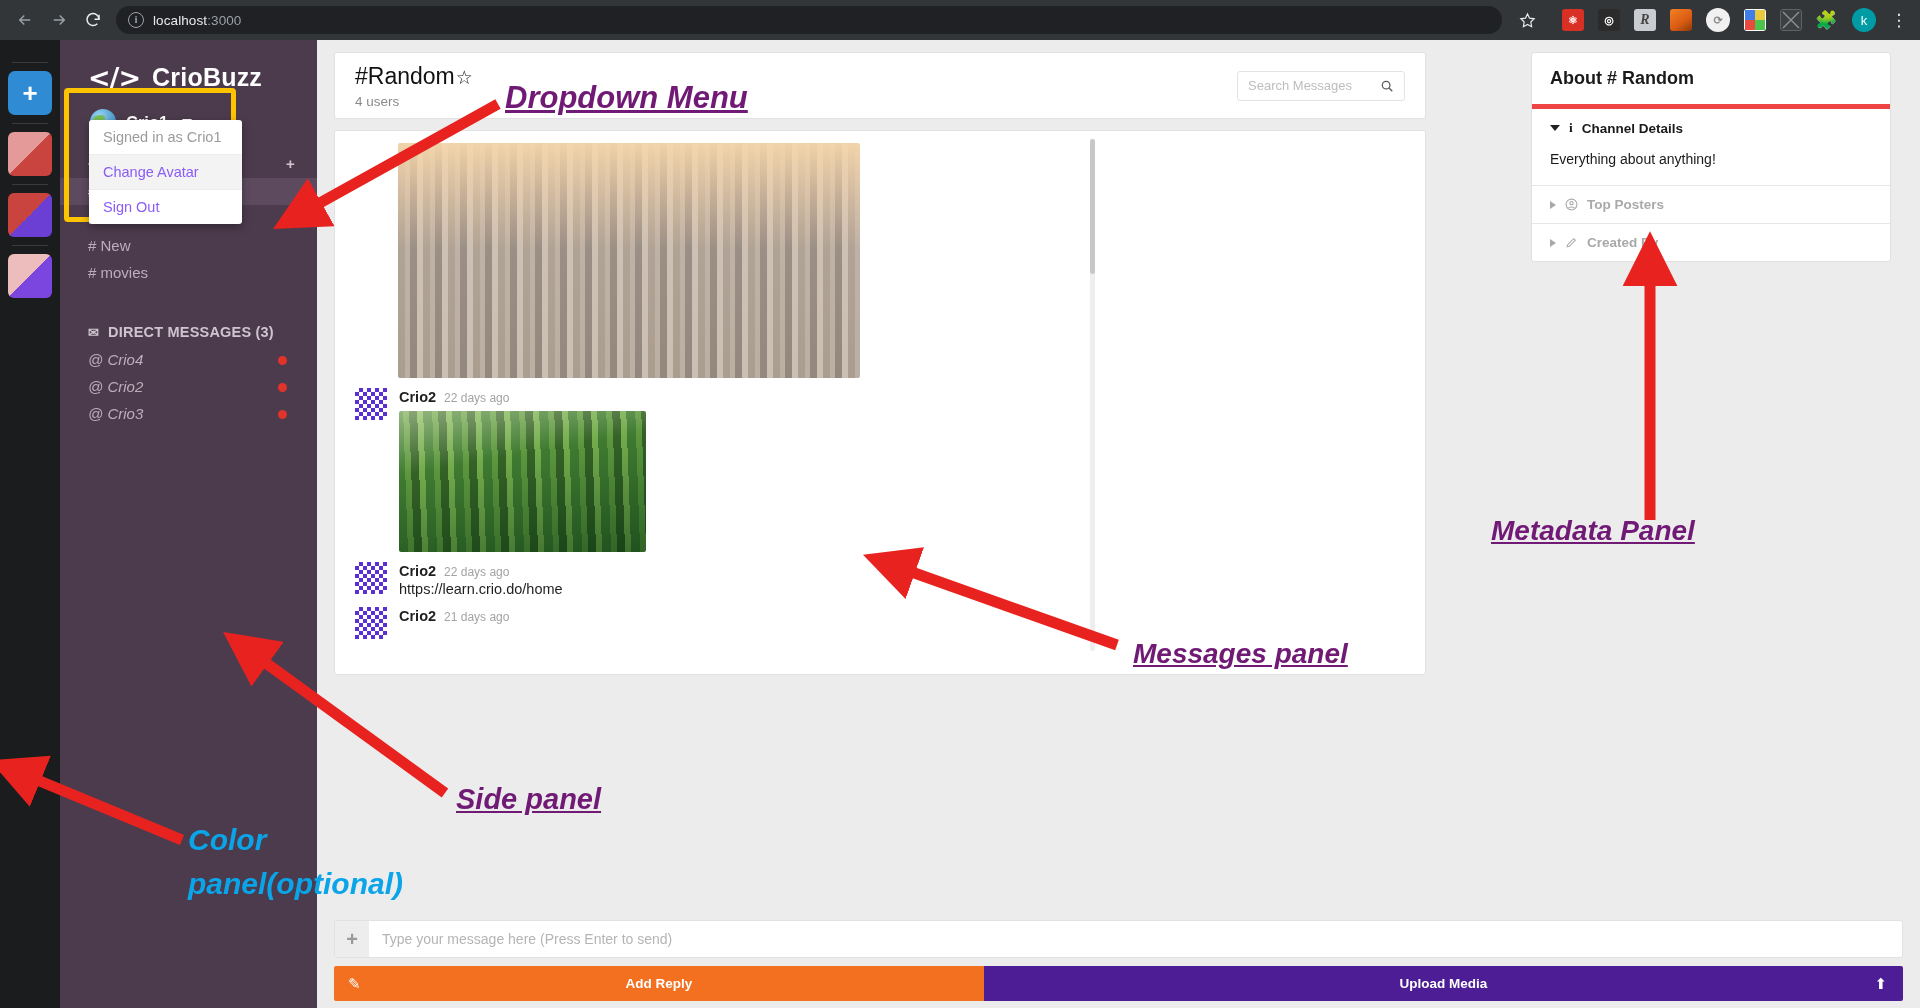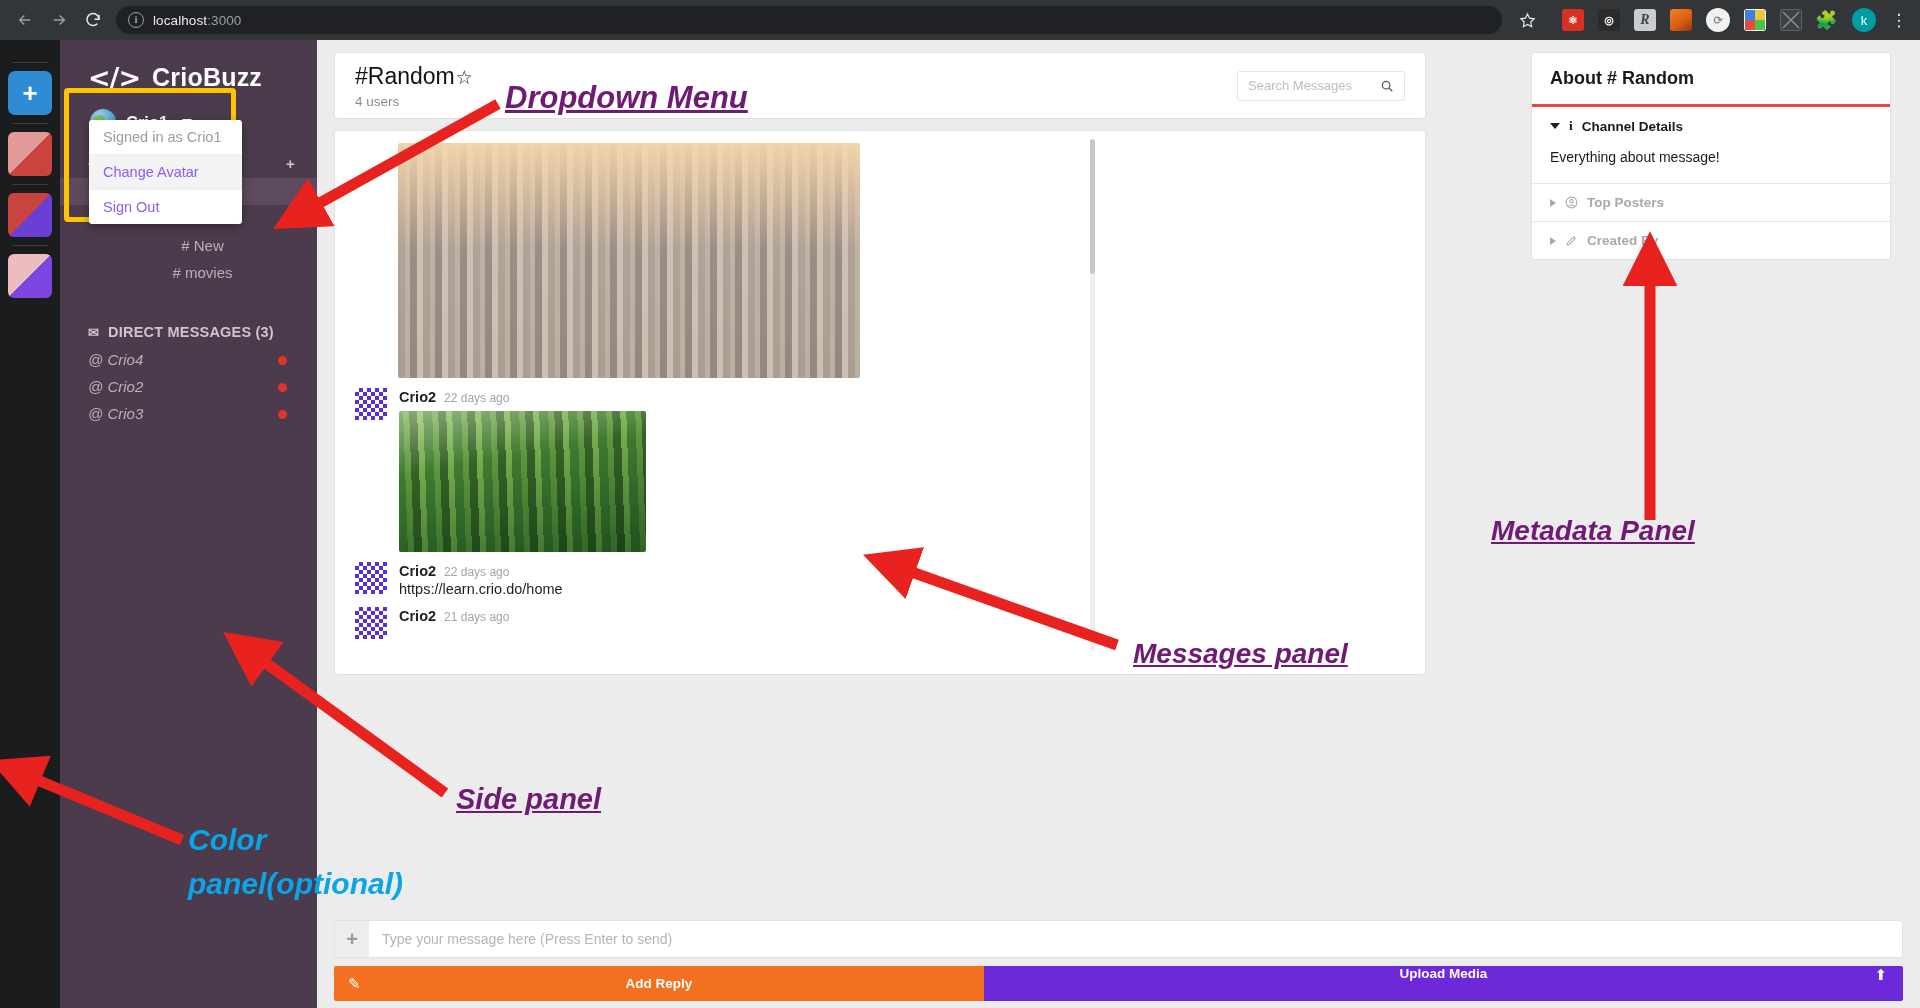--- a/index.html
+++ b/index.html
@@ -88,21 +88,21 @@
 
   .section-head {
     display: flex; align-items: center; padding: 0 22px 0 28px; margin-top: 16px;
     color: #cfc4cf; font-size: 14.5px; font-weight: bold; letter-spacing: .2px;
   }
   .section-head .sh-icon { margin-right: 9px; font-size: 13px; color: #cfc4cf; }
   .section-head .sh-plus { margin-left: auto; font-size: 15px; color: #cfc4cf; }
   .chan-list { margin-top: 6px; }
   .chan {
     height: 27px; line-height: 27px; padding-left: 28px;
-    color: #bcadbc; font-size: 15px; text-align: center;
+    color: #bcadbc; font-size: 15px;
   }
   .chan.active { background: #5e4a5f; color: #fff; font-weight: bold; }
   .dm {
     height: 27px; line-height: 27px; padding-left: 28px; padding-right: 26px;
     color: #bcadbc; font-size: 15px; font-style: italic; position: relative;
   }
   .dm .dot { position: absolute; right: 30px; top: 10px; width: 9px; height: 9px;
              border-radius: 50%; background: #e0332a; }
 
   
@@ -167,41 +167,41 @@
   .msg-time { font-size: 12px; color: #a3a3a3; }
   .msg-text { font-size: 14.5px; color: #1f1f1f; margin-top: 2px; }
   .msg-img-wrap { margin-top: 6px; }
   .scroll-track { position: absolute; right: 330px; top: 8px; width: 5px; height: 512px; background: #eee; border-radius: 3px; }
   .scroll-thumb { position: absolute; top: 0; width: 5px; height: 135px; background: #c7c7c7; border-radius: 3px; }
 
   .meta-panel {
     position: absolute; left: 1214px; top: 12px; width: 360px;
     background: #fff; border: 1px solid #e0e0e0; border-radius: 3px; overflow: hidden;
   }
-  .meta-title { padding: 15px 18px; font-size: 18px; font-weight: bold; color: #1a1a1a; border-bottom: 3px solid #ef4444; }
+  .meta-title { padding: 15px 18px; font-size: 18px; font-weight: bold; color: #1a1a1a; border-bottom: 5px solid #ef4444; }
   .meta-sec { border-bottom: 1px solid #e6e6e6; }
   .meta-sec:last-child { border-bottom: none; }
   .meta-head { display: flex; align-items: center; gap: 9px; padding: 11px 18px; font-size: 13.5px; font-weight: bold; }
   .meta-head.open { color: #1a1a1a; }
   .meta-head.closed { color: #a9a9a9; }
   .tri-down { width: 0; height: 0; border-left: 5px solid transparent; border-right: 5px solid transparent; border-top: 6px solid #222; }
   .tri-right { width: 0; height: 0; border-top: 4.5px solid transparent; border-bottom: 4.5px solid transparent; border-left: 6px solid #a9a9a9; }
   .meta-body { padding: 4px 18px 18px; font-size: 14px; color: #1a1a1a; }
 
   .composer-wrap { position: absolute; left: 0; top: 880px; width: 1603px; }
   .composer {
     margin: 0 17px; height: 38px; background: #fff; border: 1px solid #e1e1e1; border-radius: 3px;
     display: flex; align-items: stretch; overflow: hidden;
   }
   .comp-plus { width: 34px; background: #ededed; display: flex; align-items: center; justify-content: center;
                color: #9a9a9a; font-size: 20px; font-weight: bold; }
   .comp-input { flex: 1; display: flex; align-items: center; padding-left: 13px; color: #b5b5b5; font-size: 14px; }
   .action-row { margin: 8px 17px 0; display: flex; height: 35px; border-radius: 2px; overflow: hidden; }
   .btn-reply { flex: 0 0 650px; background: #f37021; display: flex; align-items: center; position: relative; }
-  .btn-upload { flex: 1; background: #6d28d9; display: flex; align-items: flex-start; position: relative; }
+  .btn-upload { flex: 1; background: #4c1d95; display: flex; align-items: center; position: relative; }
   .btn-label { width: 100%; text-align: center; color: #fff; font-size: 13.5px; font-weight: bold; }
   .btn-ic-left { position: absolute; left: 14px; color: #fff; font-size: 15px; }
   .btn-ic-right { position: absolute; right: 16px; color: #fff; font-size: 15px; }
 
   
   .anno { position: absolute; font-style: italic; font-weight: bold; white-space: pre; z-index: 50; }
   .anno-blue { color: #701a75; text-decoration: underline; }
   .anno-cyan { color: #09a5e8; }
   .arrows { position: absolute; inset: 0; pointer-events: none; z-index: 45; }
 </style>
@@ -394,21 +394,21 @@
       </div>
 
       <div class="meta-panel">
         <div class="meta-title">About # Random</div>
         <div class="meta-sec">
           <div class="meta-head open">
             <span class="tri-down"></span>
             <span style="font-family:'Liberation Serif',serif;font-weight:bold;">i</span>
             <span>Channel Details</span>
           </div>
-          <div class="meta-body">Everything about message!</div>
+          <div class="meta-body">Everything about anything!</div>
         </div>
         <div class="meta-sec">
           <div class="meta-head closed">
             <span class="tri-right"></span>
             <svg width="13" height="13" viewBox="0 0 24 24" fill="none" stroke="#a9a9a9" stroke-width="2">
                 <circle cx="12" cy="12" r="10"></circle>
                 <circle cx="12" cy="9.5" r="3"></circle>
                 <path d="M6 19c1.5-3 10.5-3 12 0"></path>
               </svg>
             <span>Top Posters</span>

